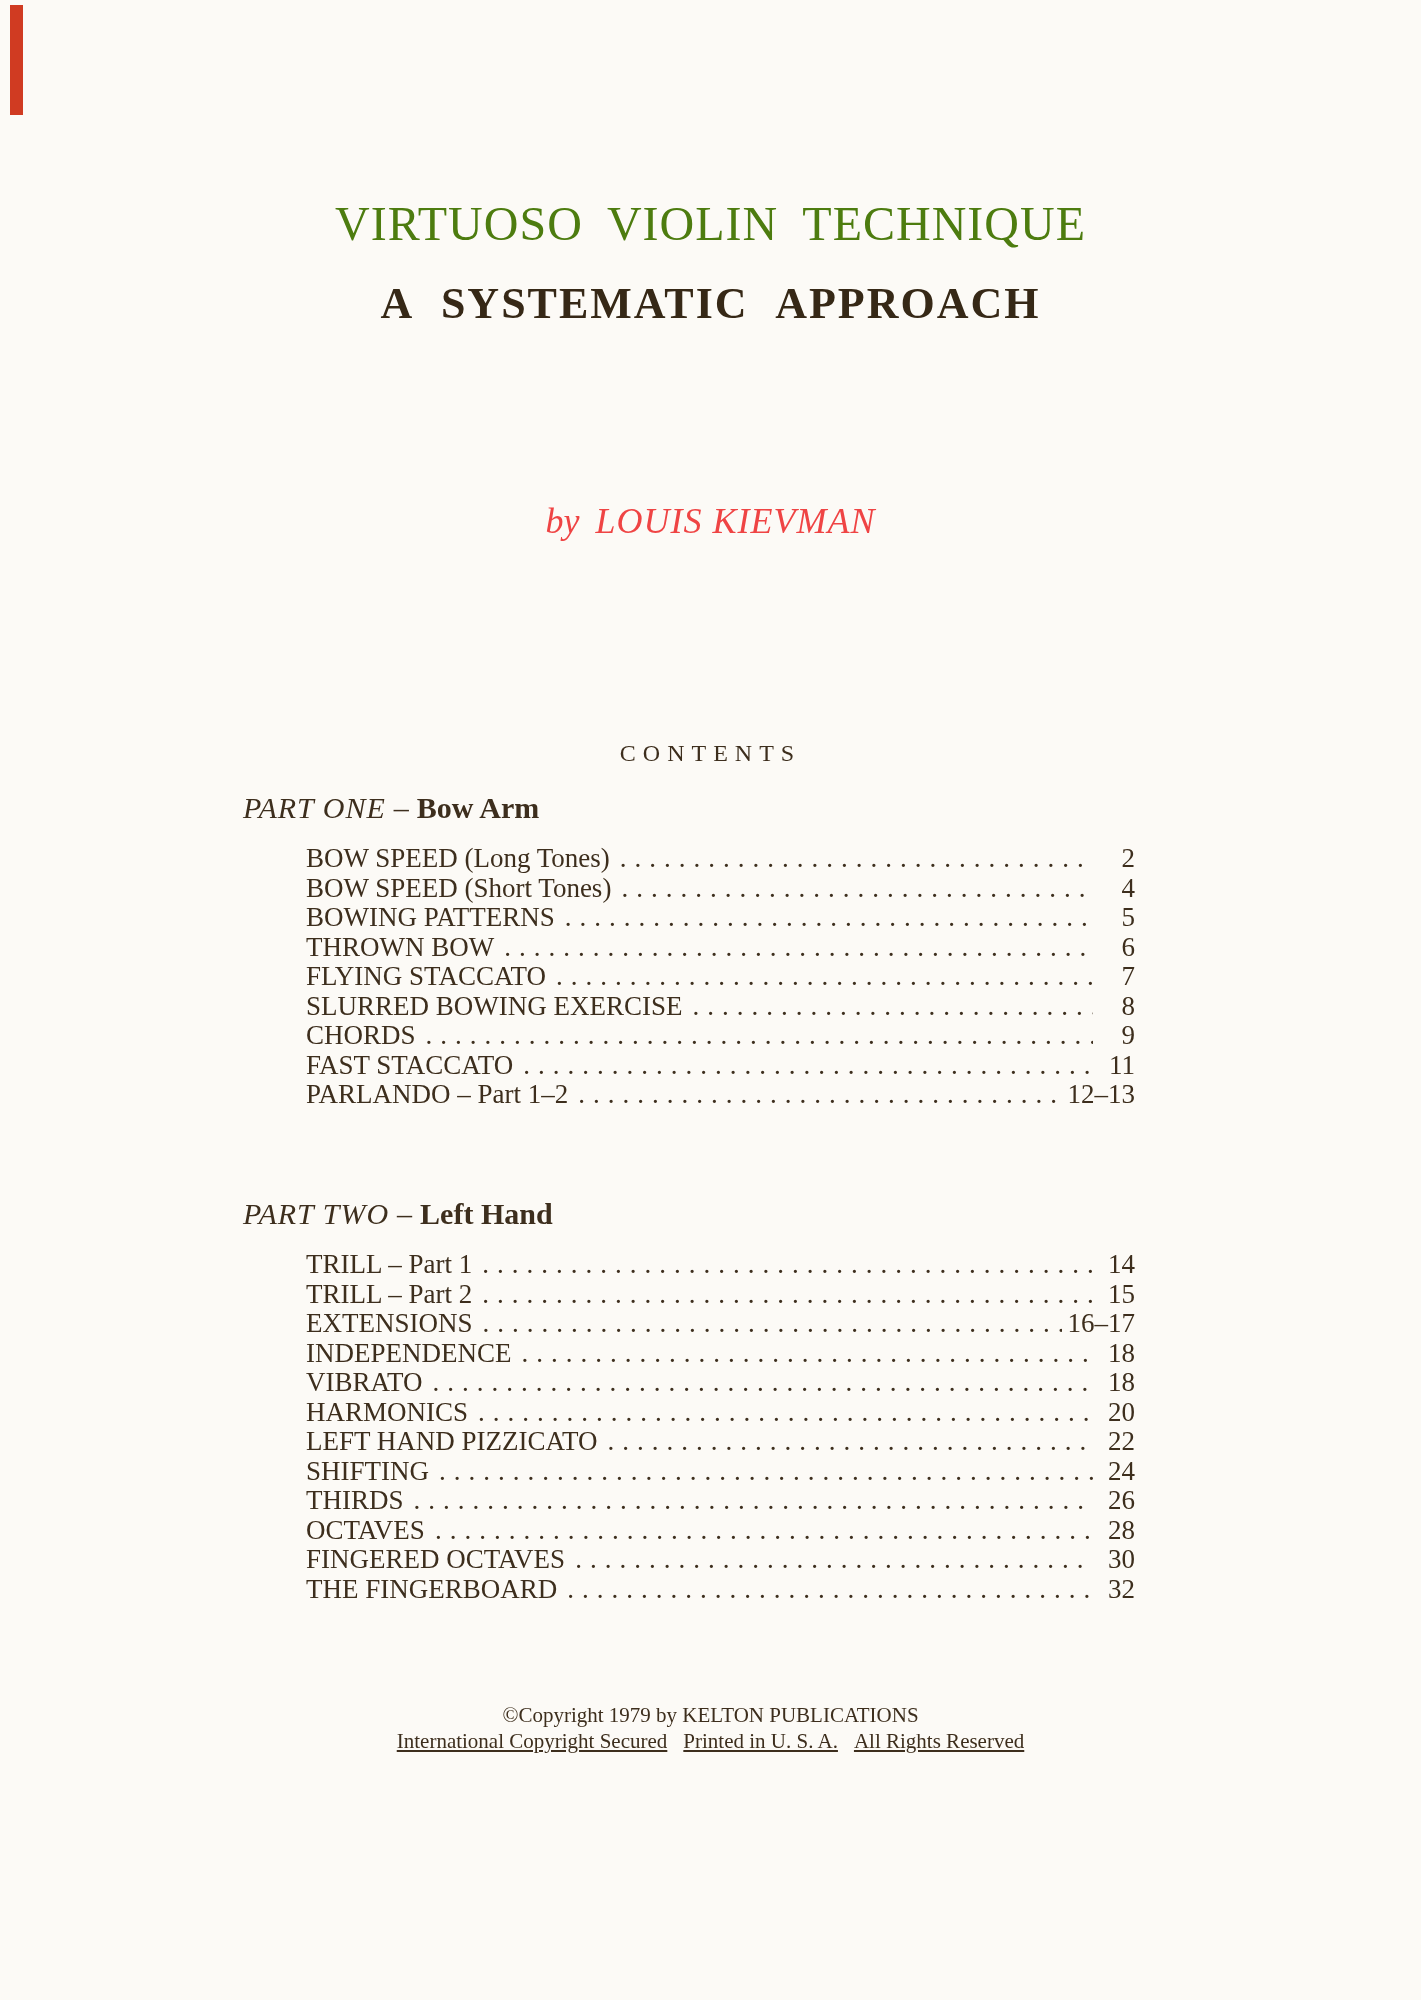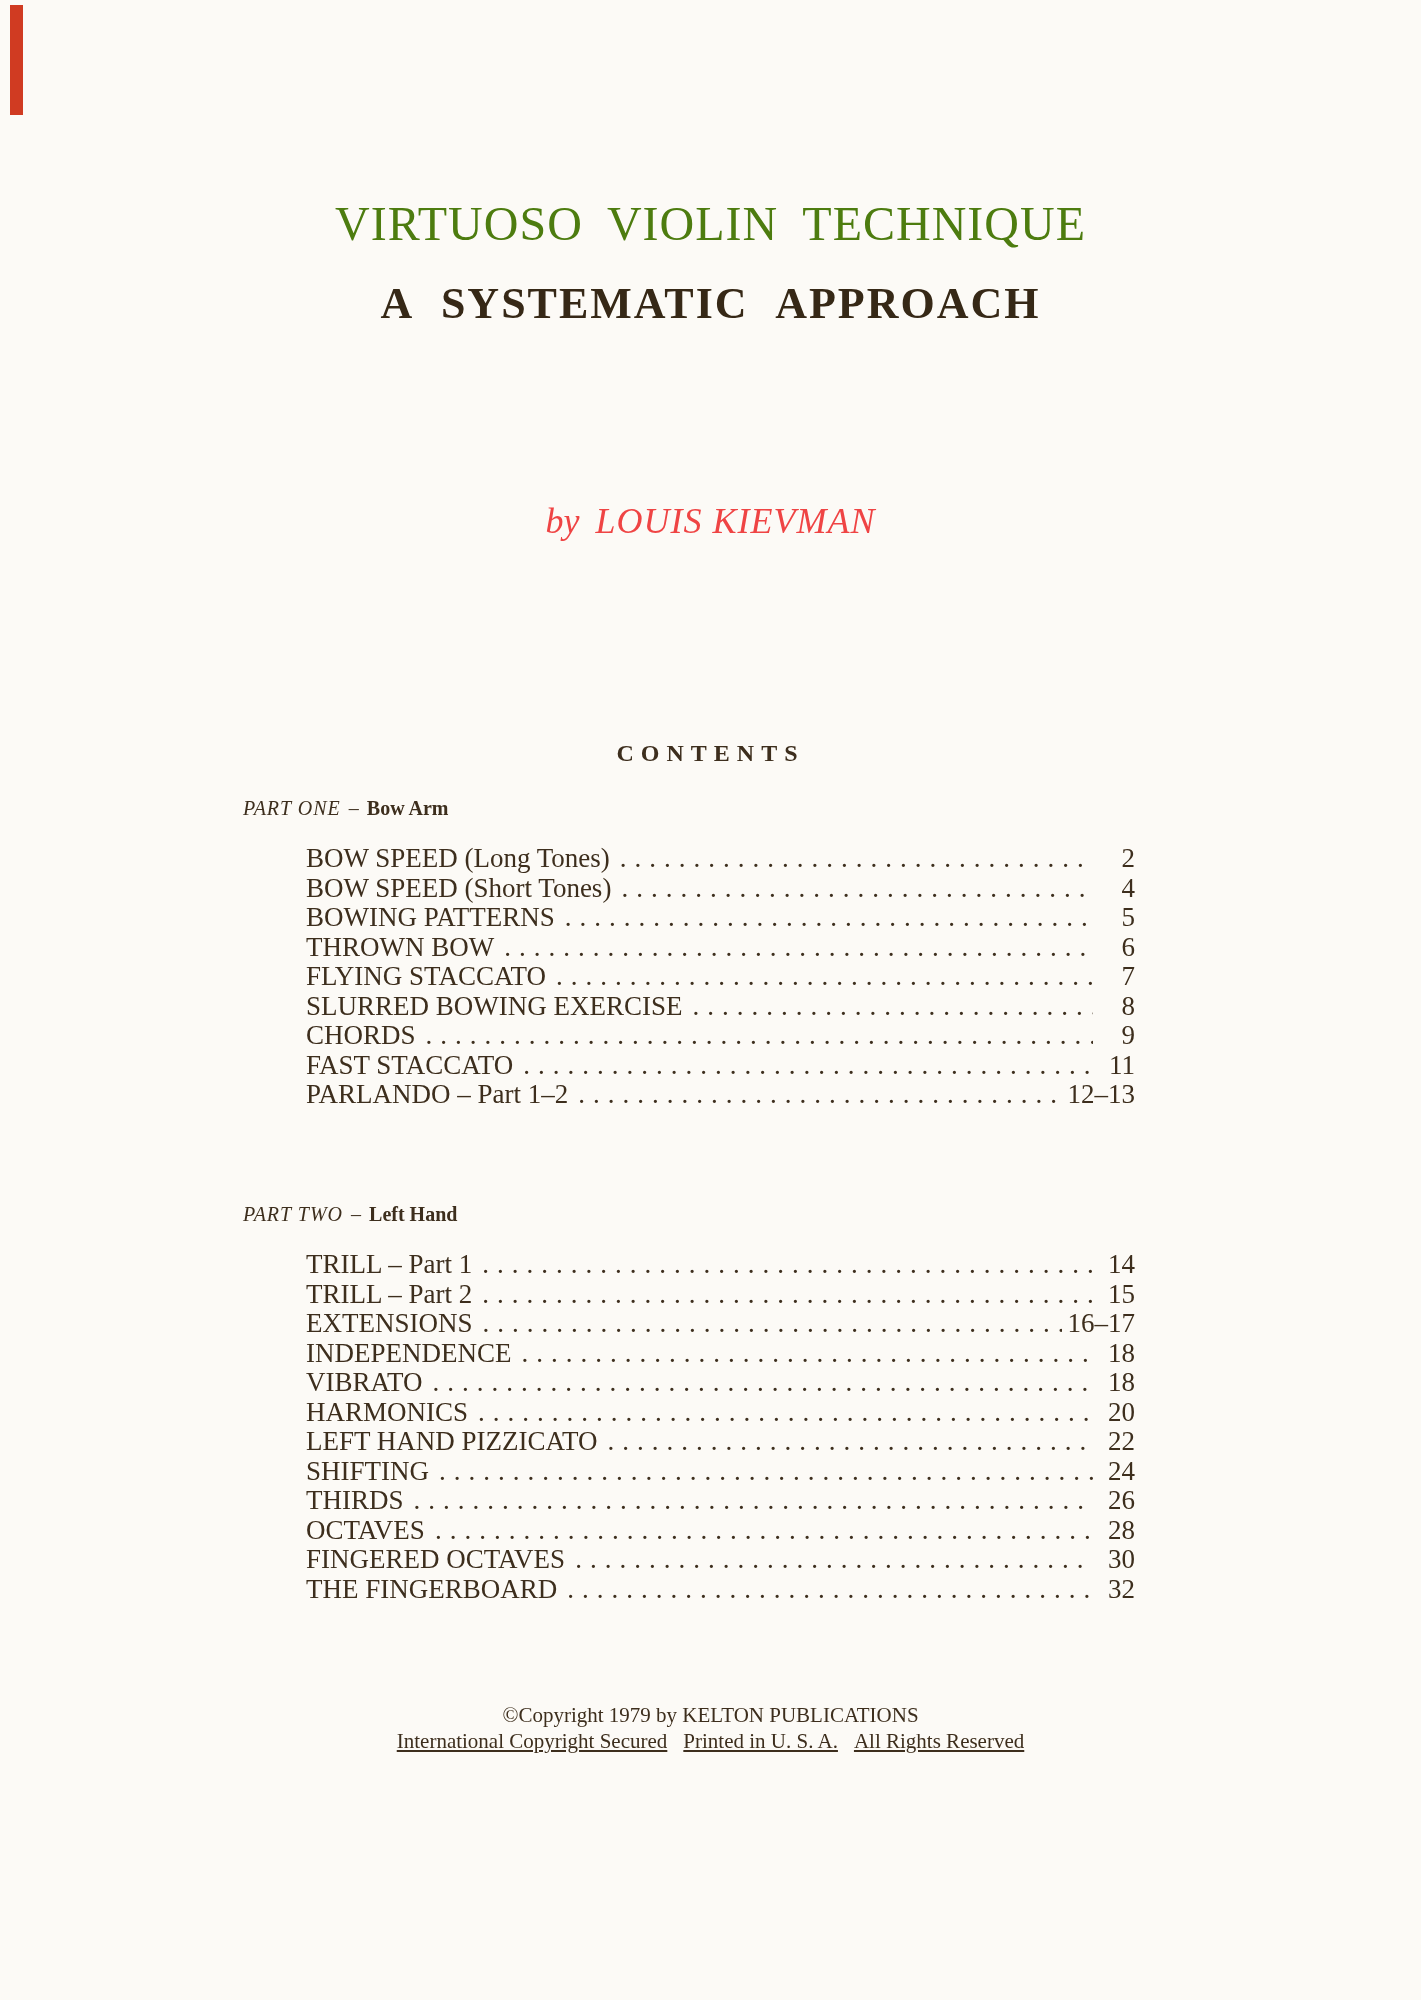--- a/index.html
+++ b/index.html
@@ -34,27 +34,27 @@
     color: #362816;
   }
   .byline {
     top: 500px;
     font-size: 36px; font-style: italic;
     color: #ef4444;
   }
   .byline .author { margin-left: 16px; letter-spacing: 1px; }
   .contents-heading {
     top: 740px;
-    font-size: 24px; font-weight: 700;
+    font-size: 24px; font-weight: 400;
     letter-spacing: 7px;
   }
   .part-block { position: absolute; left: 243px; width: 892px; }
   .part-one { top: 792px; }
   .part-two { top: 1198px; }
-  .part-heading { font-size: 20px; line-height: 32px; white-space: nowrap; }
+  .part-heading { font-size: 30px; line-height: 32px; white-space: nowrap; }
   .ph-italic { font-style: italic; letter-spacing: 1px; }
   .ph-dash { margin: 0 8px; }
   .ph-bold { font-weight: 700; }
   .toc-items { margin-left: 63px; margin-top: 20px; }
   .toc-row {
     display: flex; align-items: baseline;
     line-height: 29.5px; font-size: 27px;
     white-space: nowrap;
   }
   .toc-label { flex: 0 0 auto; }

